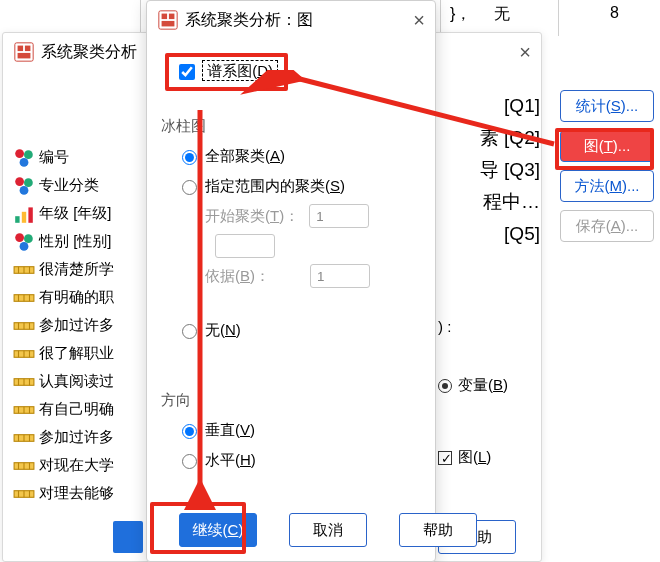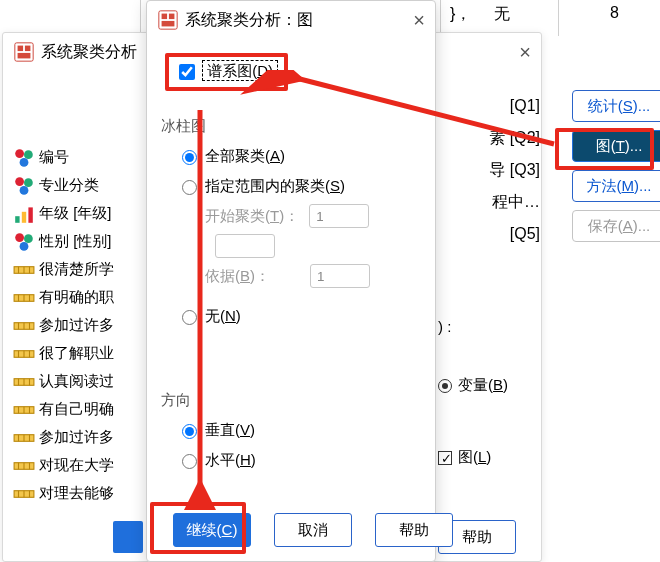--- a/index.html
+++ b/index.html
@@ -9,45 +9,45 @@
   .ico{display:inline-block;width:22px;height:22px;vertical-align:middle}
   .ico-app svg, .ico svg{width:100%;height:100%}
   
   .dlg-parent{position:absolute;left:2px;top:32px;width:540px;height:530px;background:#fff;border:1px solid #d9d9d9;border-radius:3px;box-shadow:0 2px 8px rgba(0,0,0,.1)}
   .dlg-title{display:flex;align-items:center;height:38px;padding:8px 10px;font-size:16px}
   .dlg-title .lbl{margin-left:6px}
   .dlg-title .x{margin-left:auto;font-size:20px;font-weight:400;color:#555;cursor:pointer}
   .varlist{position:absolute;left:10px;top:110px;width:158px}
   .varlist .row{display:flex;align-items:center;height:28px;font-size:15px;white-space:nowrap;overflow:hidden}
   .varlist .row .ic{width:22px;height:20px;margin-right:4px;flex:0 0 22px}
-  .right-btns{position:absolute;left:572px;top:90px;width:75px}
+  .right-btns{position:absolute;left:560px;top:90px;width:75px}
   .side-btn{display:block;width:94px;height:32px;line-height:30px;text-align:center;border:1px solid #2a63c9;border-radius:4px;color:#0b57d0;background:#fff;margin-bottom:8px;cursor:pointer;font-size:15px}
-  .side-btn.primary{background:#0c4a6e;color:#fff;border-color:#1f6fdc}
+  .side-btn.primary{background:#ef4444;color:#fff;border-color:#1f6fdc}
   .side-btn.disabled{color:#9a9a9a;border-color:#c4c4c4;background:#fff;cursor:default}
   .u{text-decoration:underline}
   
   .dlg-child{position:absolute;left:146px;top:0;width:290px;height:562px;background:#fff;border:1px solid #cfcfcf;border-radius:4px;box-shadow:0 4px 16px rgba(0,0,0,.18);z-index:10}
   .cb-row{position:absolute;left:18px;top:52px;padding:4px 6px;border:4px solid #e8281c;border-radius:2px}
   .cb-row input{width:16px;height:16px;vertical-align:middle}
   .cb-row label{padding:1px 4px;border:1px dashed #000}
   .grp-title{position:absolute;left:14px;color:#555}
   .ice-group{position:absolute;left:30px;top:140px;width:250px}
   .rad{display:flex;align-items:center;height:30px;font-size:15px}
   .rad input{width:15px;height:15px;margin-right:8px}
   .sub{margin-left:28px;color:#9a9a9a}
   .sub input.txt{width:60px;height:24px;border:1px solid #c8c8c8;border-radius:3px;text-align:left;padding:0 6px;margin-left:10px;color:#888}
   .ori-group{position:absolute;left:30px;top:414px}
-  .btnrow{position:absolute;left:26px;bottom:14px;display:flex;gap:23px}
+  .btnrow{position:absolute;left:32px;bottom:14px;display:flex;gap:32px}
   .btn{width:78px;height:34px;border:1px solid #2a63c9;border-radius:3px;background:#fff;color:#000;font-size:15px;text-align:center;line-height:32px;cursor:pointer}
   .btn.primary{background:#1f6fdc;color:#fff;border-color:#1f6fdc}
   .hl-red{position:absolute;border:4px solid #e8281c;border-radius:2px;pointer-events:none;z-index:50}
   .arrow{position:absolute;z-index:49}
   
   .peek{position:absolute;left:438px;top:90px;width:102px}
-  .peek .prow{display:flex;align-items:center;height:32px;font-size:16px;white-space:nowrap}
+  .peek .prow{display:flex;align-items:center;height:32px;font-size:19px;white-space:nowrap}
   .peek-lower{position:absolute;left:438px;width:110px;font-size:15px}
   
   .pbtns{position:absolute;left:438px;bottom:8px;display:flex;gap:22px}
   
   .pblue{position:absolute;left:110px;bottom:8px;width:30px;height:32px;background:#1f6fdc;border-radius:2px}
   .stage *{box-sizing:border-box}
 </style>
 </head>
 <body>
 
@@ -269,21 +269,21 @@
         <span>开始聚类(<span class="u">T</span>)：</span>
         <input class="txt" value="1" style="">
       </div>
       <div class="rad sub">
         <input class="txt" value="" style="">
       </div>
       <div class="rad sub">
         <span>依据(<span class="u">B</span>)：</span>
         <input class="txt" style="margin-left: 40px;" value="1">
       </div>
-      <div class="rad" style="margin-top:10px">
+      <div class="rad" style="margin-top:24px">
           <input type="radio" name="ic" style="">
           <span>无(<span class="u">N</span>)</span>
         </div>
     </div>
 
     <div class="grp-title" style="top:390px">方向</div>
     <div class="ori-group">
       <div class="rad">
           <input type="radio" name="or" checked="" style="">
           <span>垂直(<span class="u">V</span>)</span>

